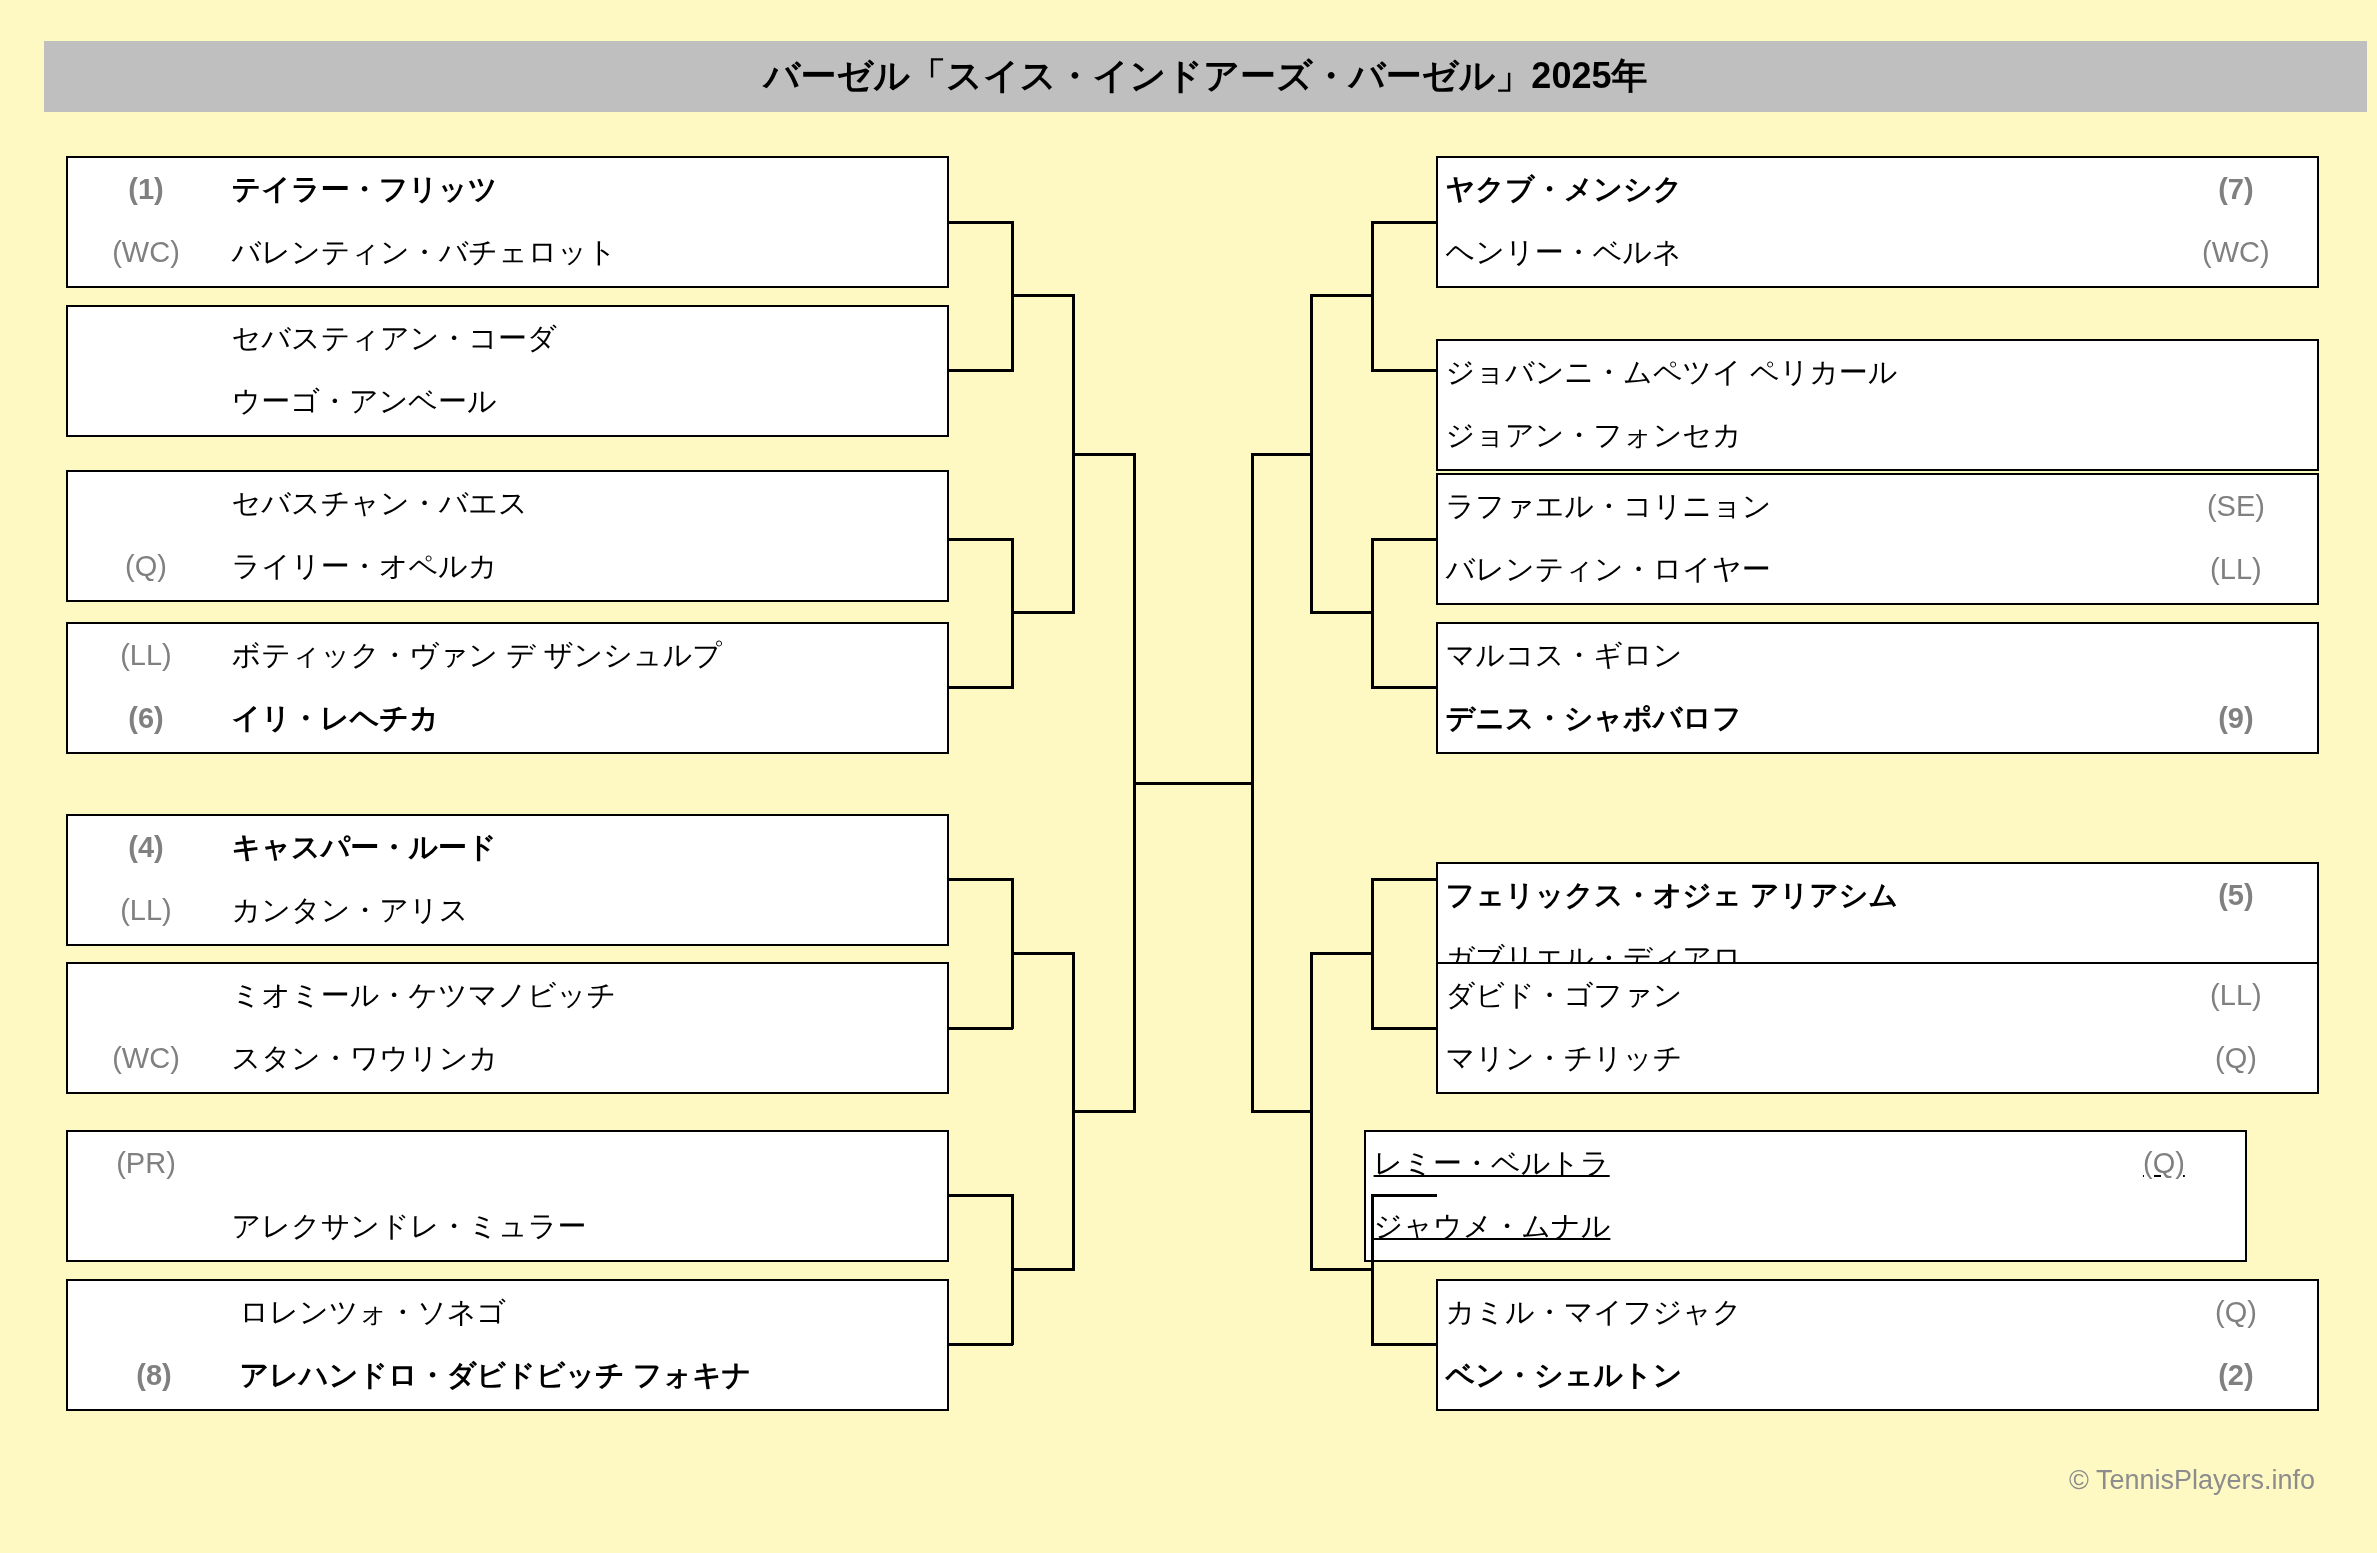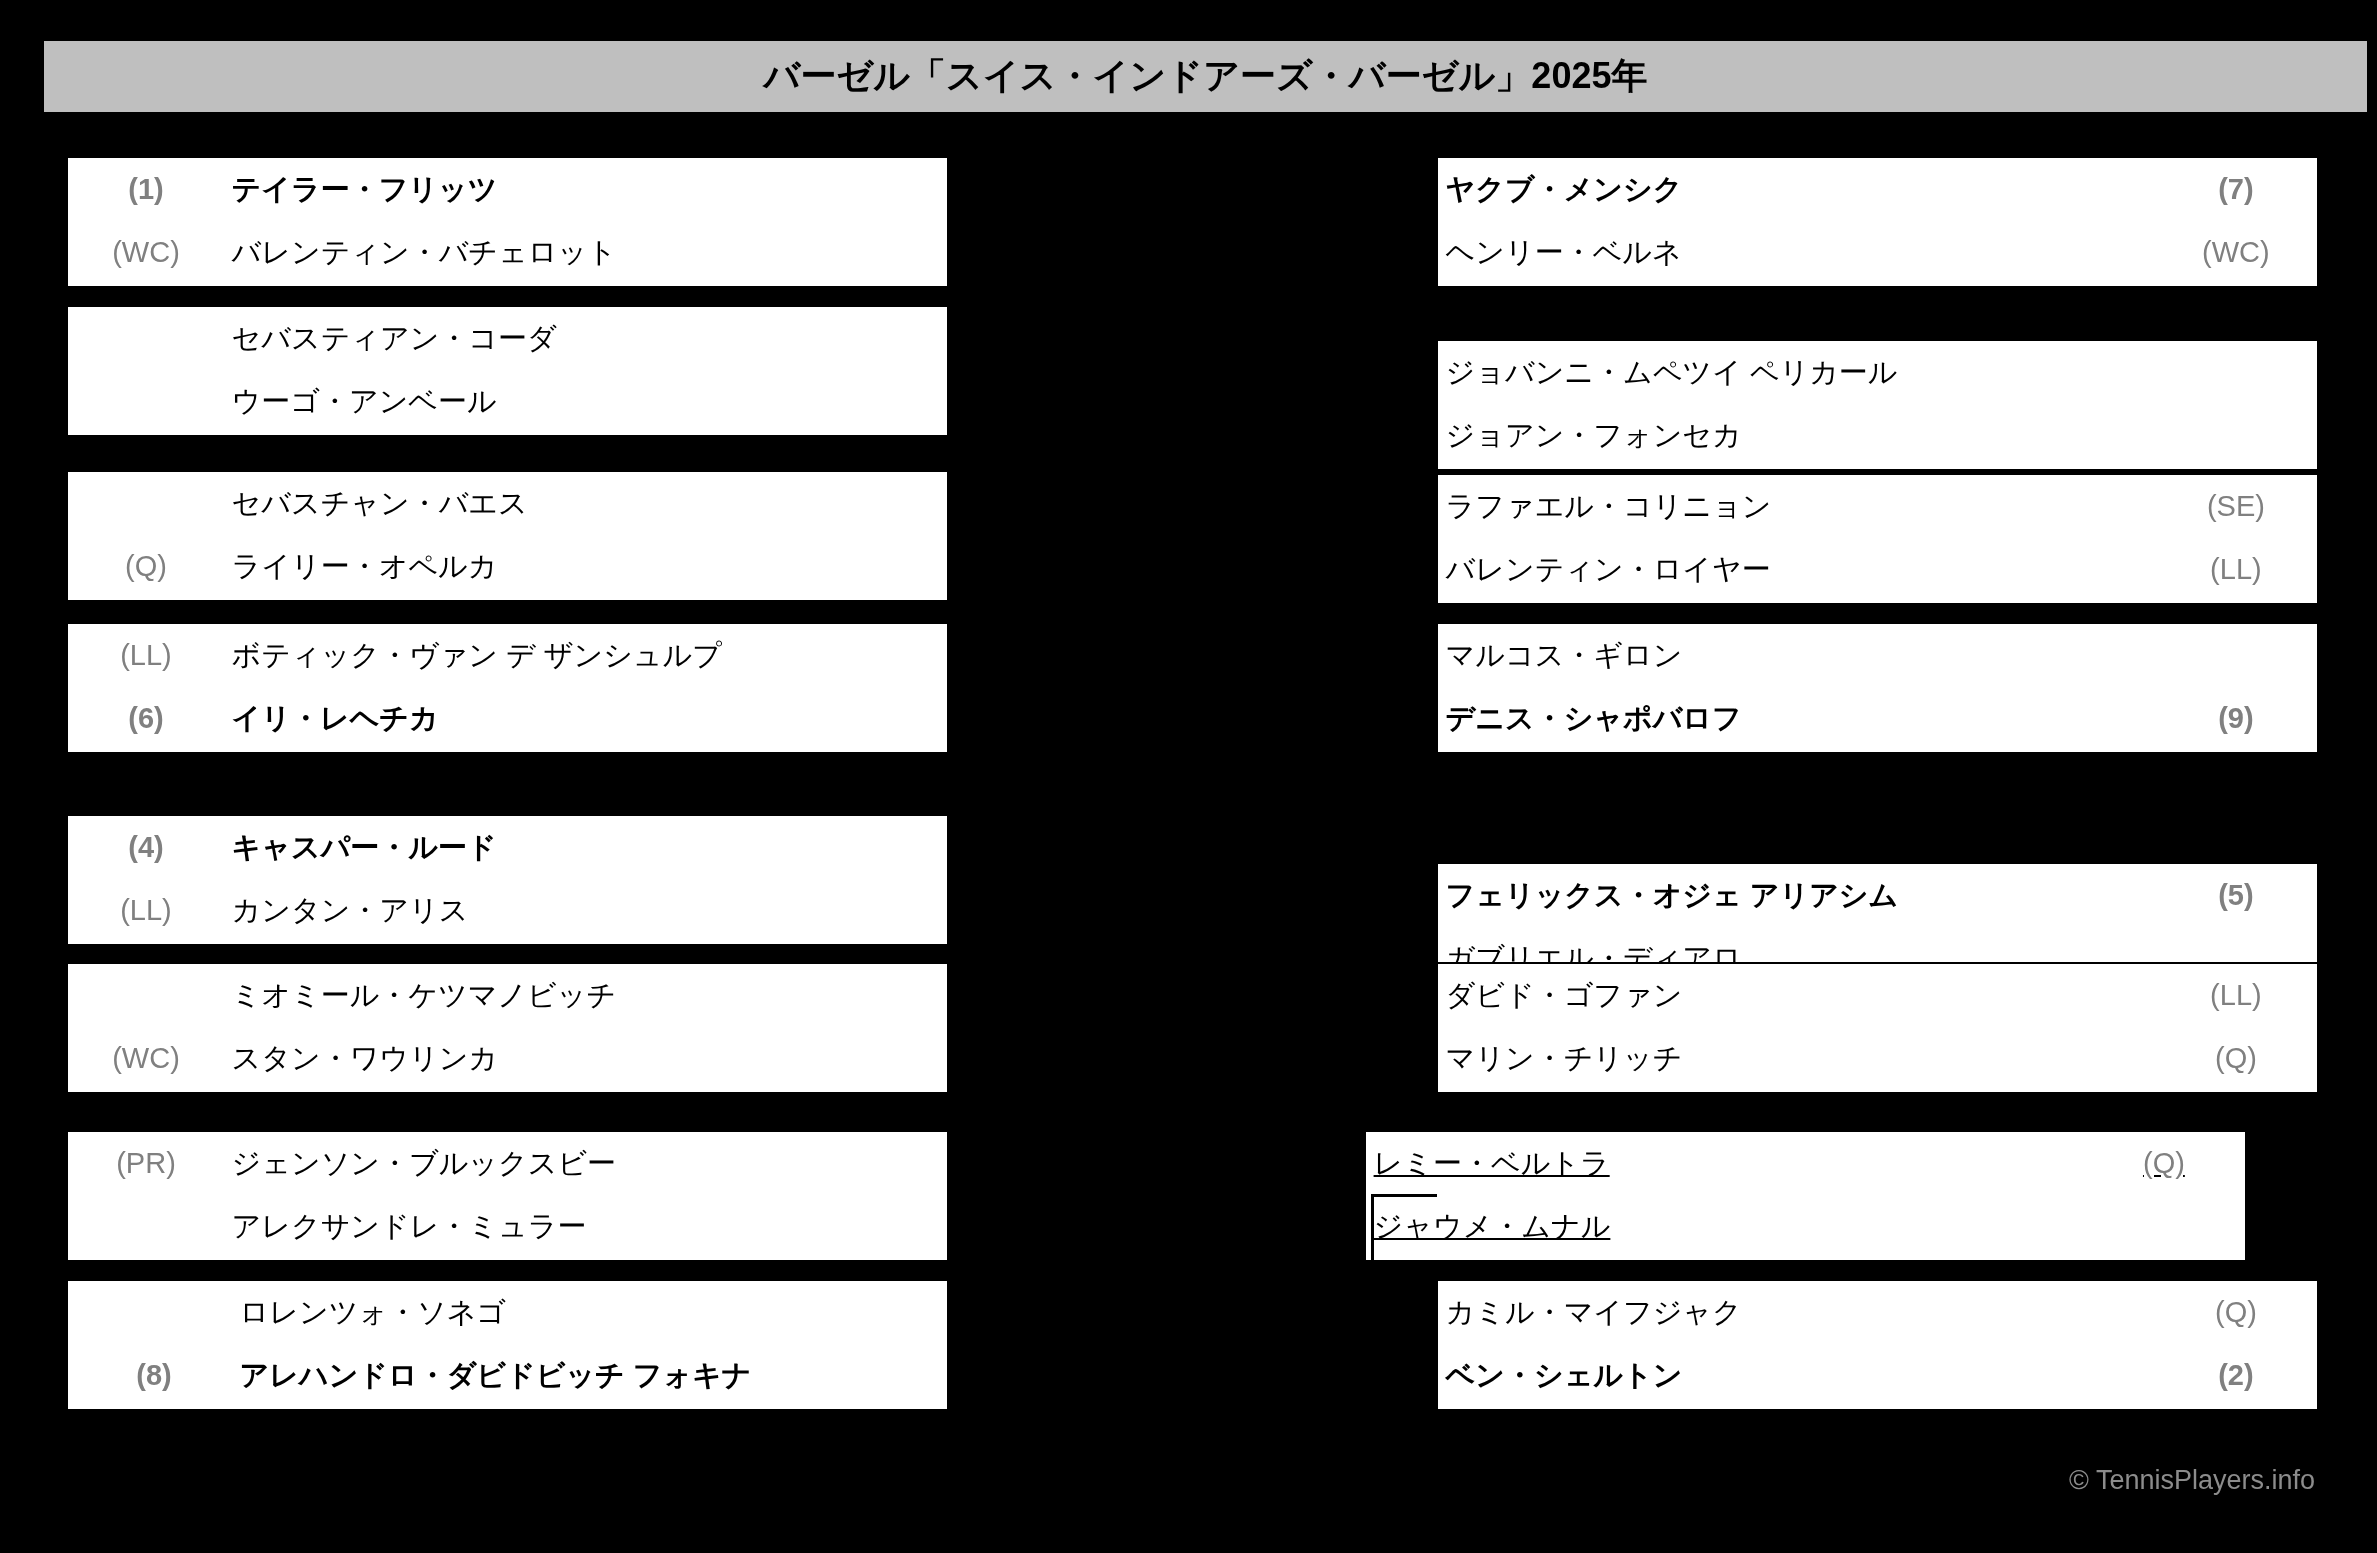--- a/index.html
+++ b/index.html
@@ -1,20 +1,20 @@
 <!DOCTYPE html>
 <html style="font-size:15px"><head>
 <meta charset="utf-8">
 <style>
   html, body { margin: 0; padding: 0; background: #ffffff; }
   .page {
     position: relative;
     width: 2377px;
     height: 1554px;
-    background: #000000;
+    background: #fef9c3;
     font-family: "Liberation Sans", sans-serif;
     overflow: hidden;
   }
   .title-bar {
     position: absolute;
     left: 44px; top: 41px;
     width: 2323px; height: 71px;
     background: #bfbfbf;
     display: flex; align-items: center; justify-content: center;
     font-size: 36px; font-weight: bold; color: #000000;
@@ -124,21 +124,20 @@
     </div>
     <div class="player-row">
       <span class="tag">(WC)</span>
       <span class="name">スタン・ワウリンカ</span>
     </div>
   </div>
 
   <div class="match-box" style="left:66px; top:1130px;">
     <div class="player-row">
       <span class="tag">(PR)</span>
-      <span class="name">ジェンソン・ブルックスビー</span>
     </div>
     <div class="player-row">
       <span class="tag"></span>
       <span class="name">アレクサンドレ・ミュラー</span>
     </div>
   </div>
 
   <div class="match-box" style="left:66px; top:1279px;padding-left:8px;">
     <div class="player-row">
       <span class="tag"></span>

